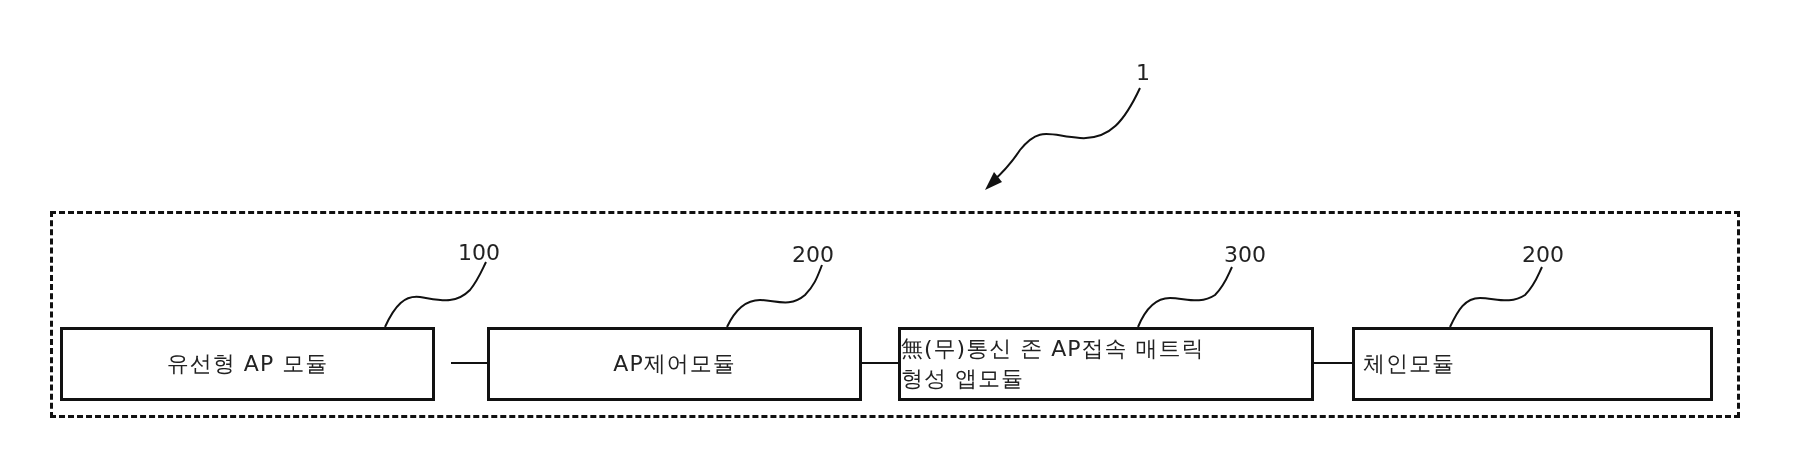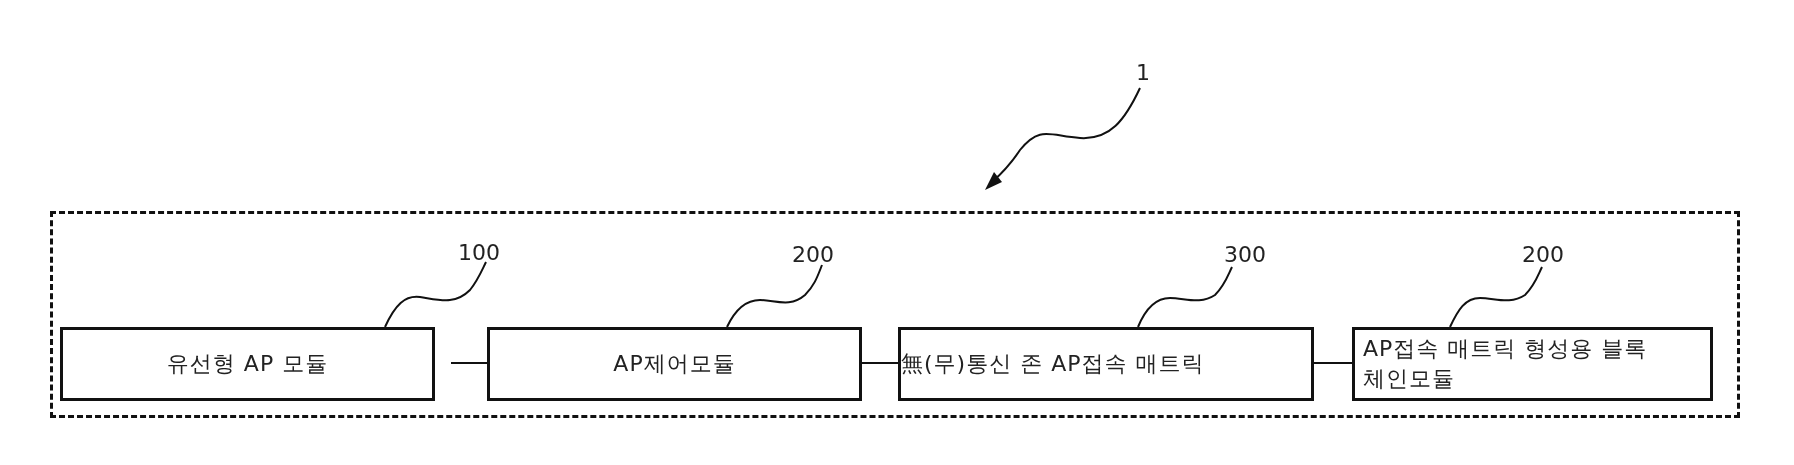--- a/index.html
+++ b/index.html
@@ -55,22 +55,22 @@
 <div class="connector" style="left:451px; width:36px;"></div>
 
 <div class="module m2">
   <span class="text">AP제어모듈</span>
 </div>
 <div class="connector" style="left:862px; width:36px;"></div>
 
 <div class="module m3">
   <div class="text">
     <div>無(무)통신 존 AP접속 매트릭</div>
+    <div>형성 앱모듈</div>
   </div>
 </div>
 <div class="connector" style="left:1314px; width:38px;"></div>
 
 <div class="module m4">
   <div class="text">
-    <div>AP접속 매트릭 형성용 블록</div>
     <div>체인모듈</div>
   </div>
 </div>
 
 </body></html>

